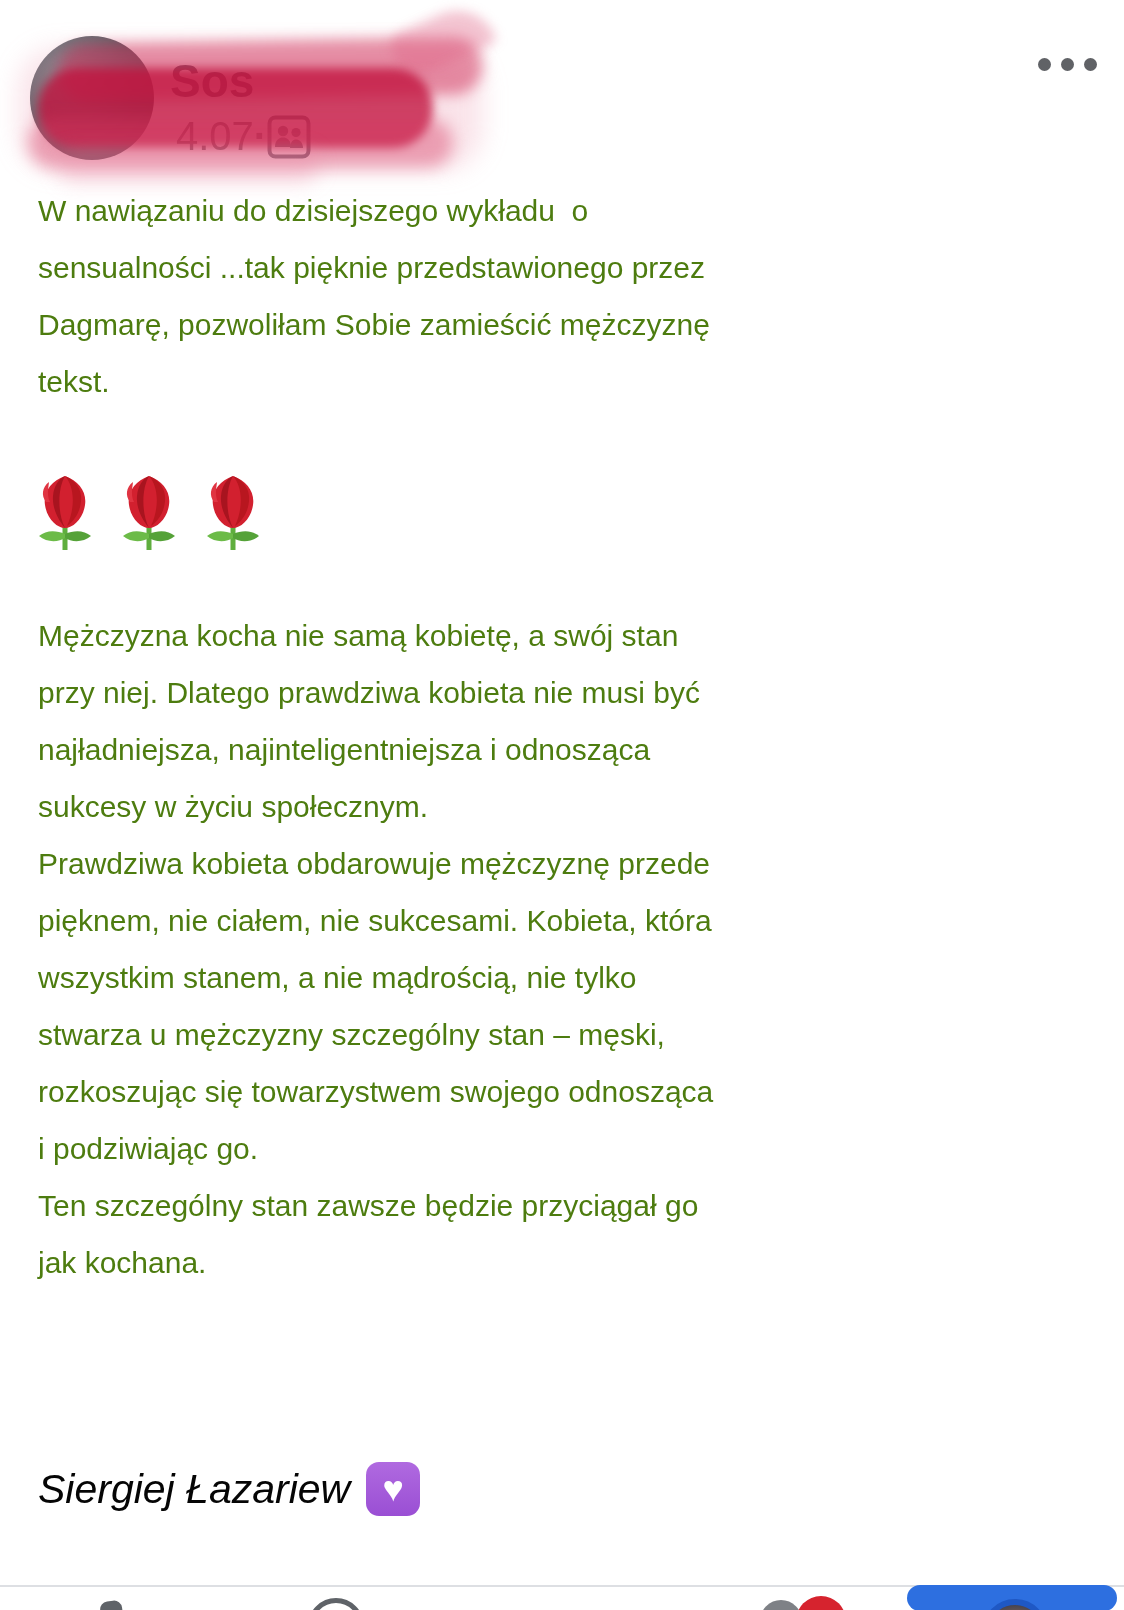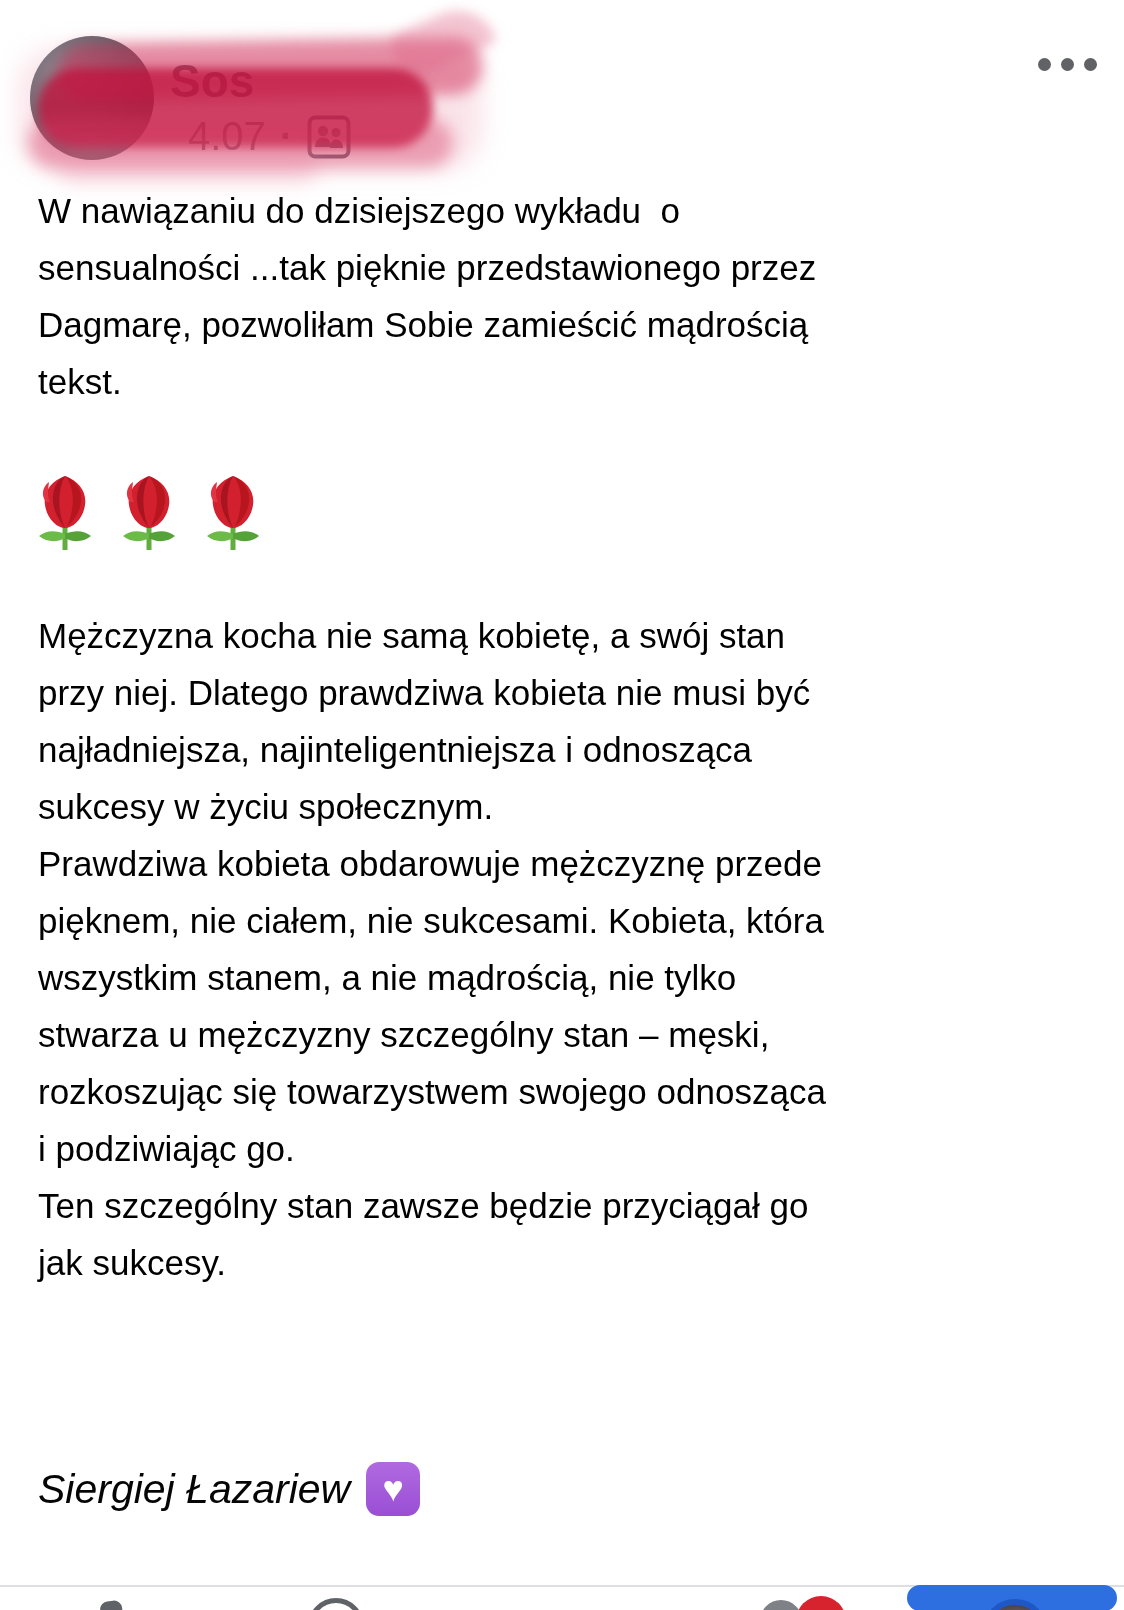--- a/index.html
+++ b/index.html
@@ -17,22 +17,22 @@
     border-radius:50%;
     background:radial-gradient(circle at 32% 28%, #7d858b 0%, #565b60 55%, #43474c 100%);
   }
   .author-name {
     position:absolute; left:170px; top:54px;
     font-size:46px; font-weight:700; color:#5a5560;
     white-space:pre;
   }
   .meta-row {
     position:absolute; left:176px; top:114px;
-    display:flex; align-items:center; gap:14px;
-    color:#65676B; font-size:40px;margin-left:12px;
+    display:flex; align-items:center; 
+    color:#65676B; font-size:40px;
   }
   .meta-row .dot-sep { font-weight:700; }
   .friends-svg { width:44px; height:44px; display:block; }
 
   
   .scribble { position:absolute; left:0; top:0; width:540px; height:210px; pointer-events:none; }
   .scribble div { position:absolute; }
   .s-wash  { left:18px; top:48px; width:465px; height:122px; background:rgba(231,130,158,.22); border-radius:40px; filter:blur(12px); }
   .s-top   { left:58px; top:40px;  width:425px; height:58px;  background:rgba(205,35,80,.48);  border-radius:30px; filter:blur(7px); transform:rotate(-1deg); }
   .s-tail  { left:392px; top:16px; width:100px; height:48px;  background:rgba(224,100,135,.38); border-radius:20px 60px 10px 40px; transform:rotate(-24deg); filter:blur(6px); }
@@ -40,21 +40,21 @@
   .s-bot   { left:28px; top:118px; width:425px; height:50px;  background:rgba(214,60,100,.42); border-radius:26px; filter:blur(8px); }
   .s-low   { left:58px; top:150px; width:260px; height:32px;  background:rgba(231,130,158,.30); border-radius:20px; filter:blur(10px); }
 
   .menu-dots {
     position:absolute; left:1038px; top:58px;
     display:flex; gap:10px; cursor:pointer;
   }
   .menu-dots i { width:13px; height:13px; border-radius:50%; background:#606266; display:block; }
 
   
-  .para { position:absolute; left:38px; width:1060px; font-size:35px; line-height:57px; color:#000000; }
+  .para { position:absolute; left:38px; width:1060px; font-size:30px; line-height:57px; color:#4d7c0f; }
   .para .line { white-space:pre; }
   .para1 { top:182px; }
   .body-text { top:607px; }
 
   
   .roses { position:absolute; left:34px; top:472px; display:flex; gap:22px; }
   .rose-svg { width:62px; height:84px; display:block; }
 
   
   .signature { position:absolute; left:38px; top:1462px; display:flex; align-items:center; font-size:41px;font-style:italic; }
@@ -117,21 +117,21 @@
 
   <div class="menu-dots">
     <i></i>
       <i></i>
       <i></i>
   </div>
 
   <div class="para para1">
     <div class="line">W nawiązaniu do dzisiejszego wykładu  o</div>
     <div class="line">sensualności ...tak pięknie przedstawionego przez</div>
-    <div class="line">Dagmarę, pozwoliłam Sobie zamieścić mądrością</div>
+    <div class="line">Dagmarę, pozwoliłam Sobie zamieścić mężczyznę</div>
     <div class="line">tekst.</div>
   </div>
 
   <div class="roses">
     <span>
       <svg class="rose-svg" viewBox="0 0 62 84">
         <rect x="28.5" y="52" width="5" height="26" fill="#5fae3e"></rect>
         <path d="M31 62 C22 58 12 58 5 64 C13 71 25 70 31 66 Z" fill="#6cbb48"></path>
         <path d="M31 62 C40 58 50 58 57 64 C49 71 37 70 31 66 Z" fill="#55a238"></path>
         <path d="M31 4 C17 9 9 20 11 33 C13 47 23 56 31 56 C39 56 49 47 51 33 C53 20 45 9 31 4 Z" fill="#d2202f"></path>
@@ -169,21 +169,21 @@
     <div class="line">przy niej. Dlatego prawdziwa kobieta nie musi być</div>
     <div class="line">najładniejsza, najinteligentniejsza i odnosząca</div>
     <div class="line">sukcesy w życiu społecznym.</div>
     <div class="line">Prawdziwa kobieta obdarowuje mężczyznę przede</div>
     <div class="line">pięknem, nie ciałem, nie sukcesami. Kobieta, która</div>
     <div class="line">wszystkim stanem, a nie mądrością, nie tylko</div>
     <div class="line">stwarza u mężczyzny szczególny stan – męski,</div>
     <div class="line">rozkoszując się towarzystwem swojego odnosząca</div>
     <div class="line">i podziwiając go.</div>
     <div class="line">Ten szczególny stan zawsze będzie przyciągał go</div>
-    <div class="line">jak sukcesy.</div>
+    <div class="line">jak kochana.</div>
   </div>
 
   <div class="signature">
     <span>Siergiej Łazariew</span>
     <span class="heart-box">
       <span>♥</span>
     </span>
   </div>
 
   <div class="bottom-divider"></div>

